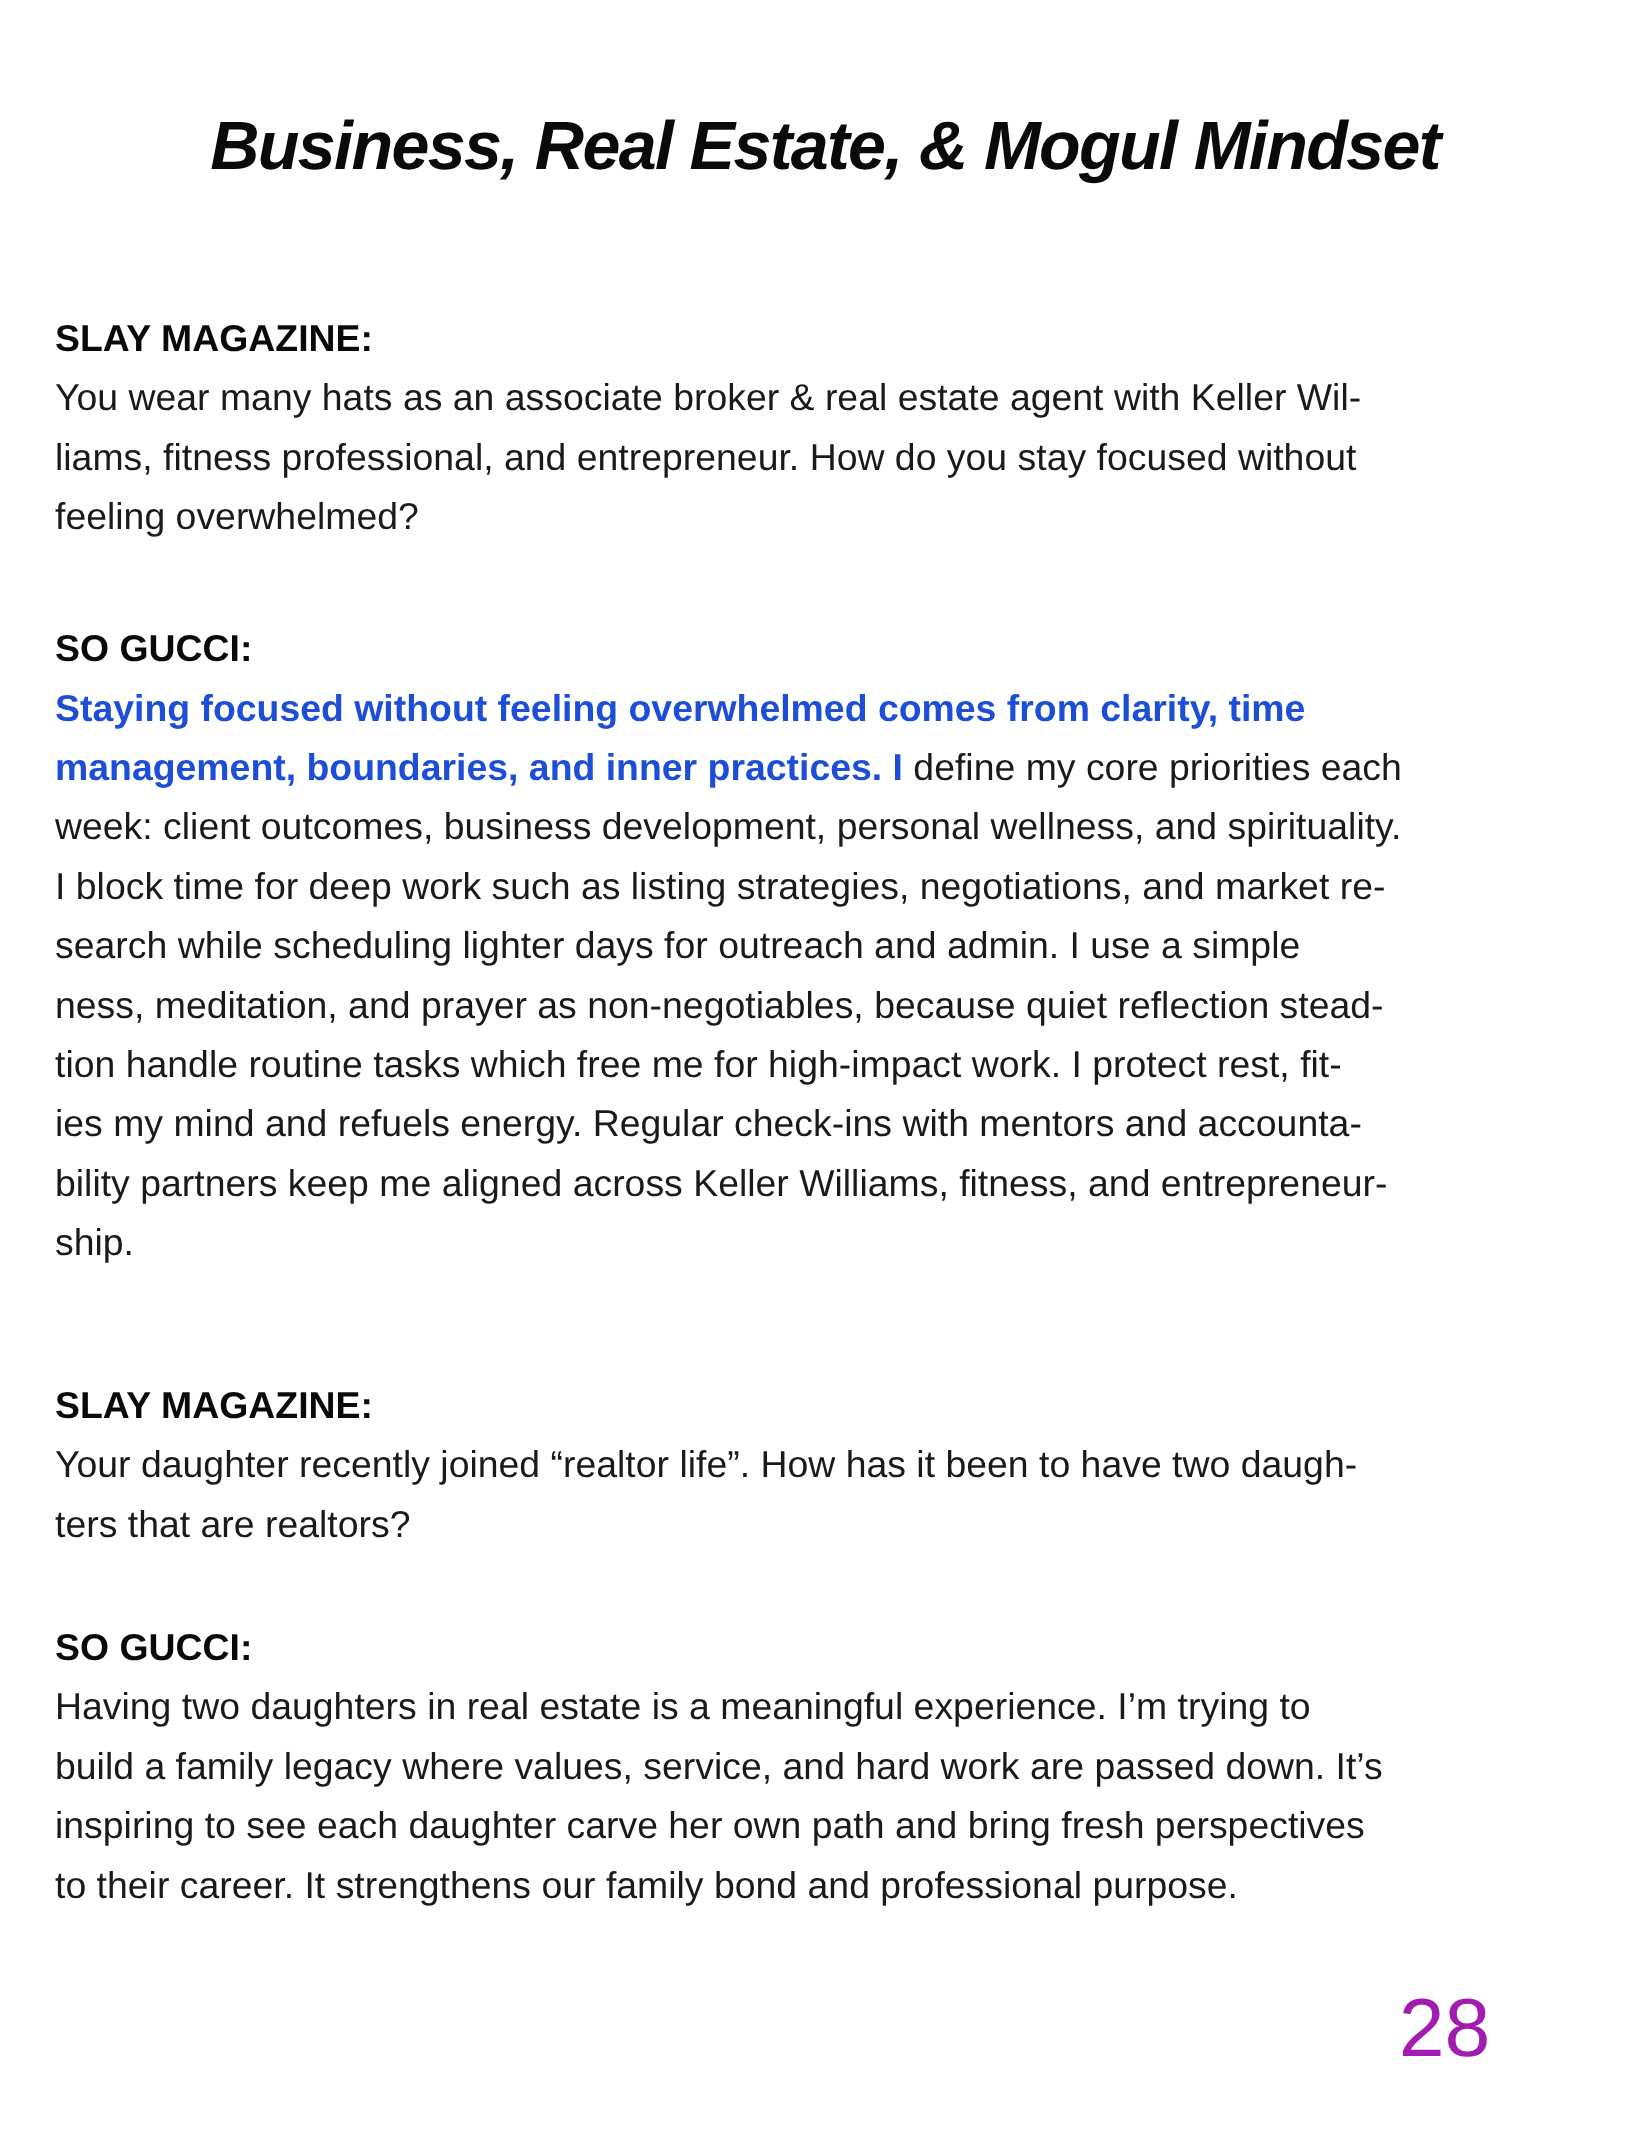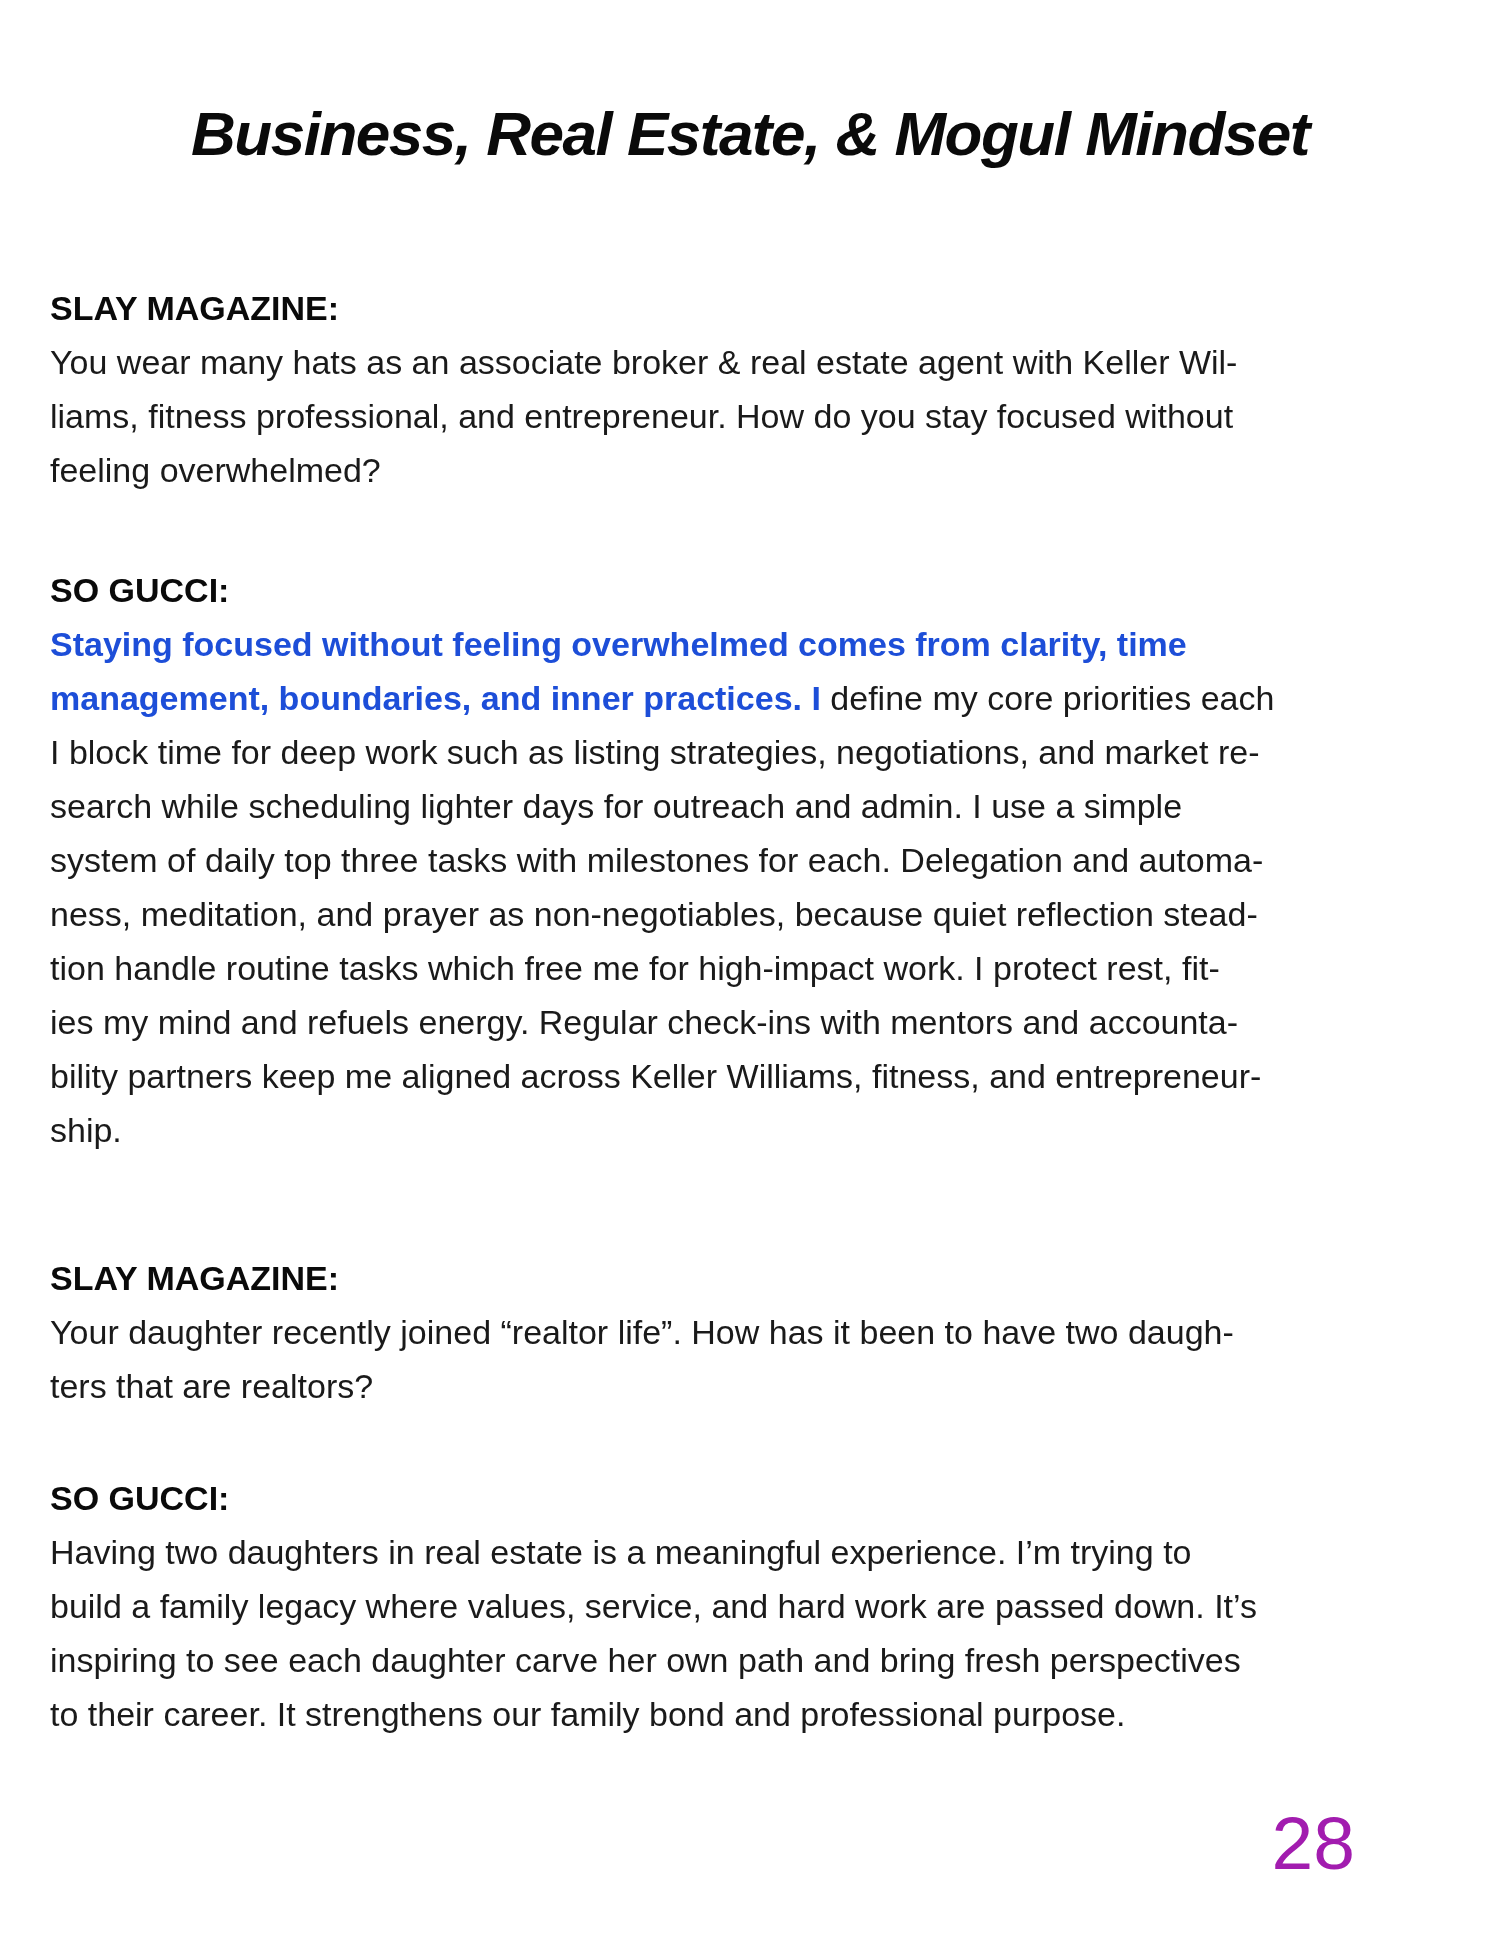--- a/index.html
+++ b/index.html
@@ -79,23 +79,23 @@
     <div class="speaker">SLAY MAGAZINE:</div>
     <div class="line">You wear many hats as an associate broker &amp; real estate agent with Keller Wil-</div>
     <div class="line">liams, fitness professional, and entrepreneur. How do you stay focused without</div>
     <div class="line">feeling overwhelmed?</div>
   </div>
 
   <div class="section sec-2">
     <div class="speaker">SO GUCCI:</div>
     <div class="line b">Staying focused without feeling overwhelmed comes from clarity, time</div>
     <div class="line"><span class="b">management, boundaries, and inner practices. I </span><span>define my core priorities each</span></div>
+    <div class="line">week: client outcomes, business development, personal wellness, and spirituality.</div>
     <div class="line">I block time for deep work such as listing strategies, negotiations, and market re-</div>
     <div class="line">search while scheduling lighter days for outreach and admin. I use a simple</div>
-    <div class="line">system of daily top three tasks with milestones for each. Delegation and automa-</div>
     <div class="line">ness, meditation, and prayer as non-negotiables, because quiet reflection stead-</div>
     <div class="line">tion handle routine tasks which free me for high-impact work. I protect rest, fit-</div>
     <div class="line">ies my mind and refuels energy. Regular check-ins with mentors and accounta-</div>
     <div class="line">bility partners keep me aligned across Keller Williams, fitness, and entrepreneur-</div>
     <div class="line">ship.</div>
   </div>
 
   <div class="section sec-3">
     <div class="speaker">SLAY MAGAZINE:</div>
     <div class="line">Your daughter recently joined “realtor life”. How has it been to have two daugh-</div>

